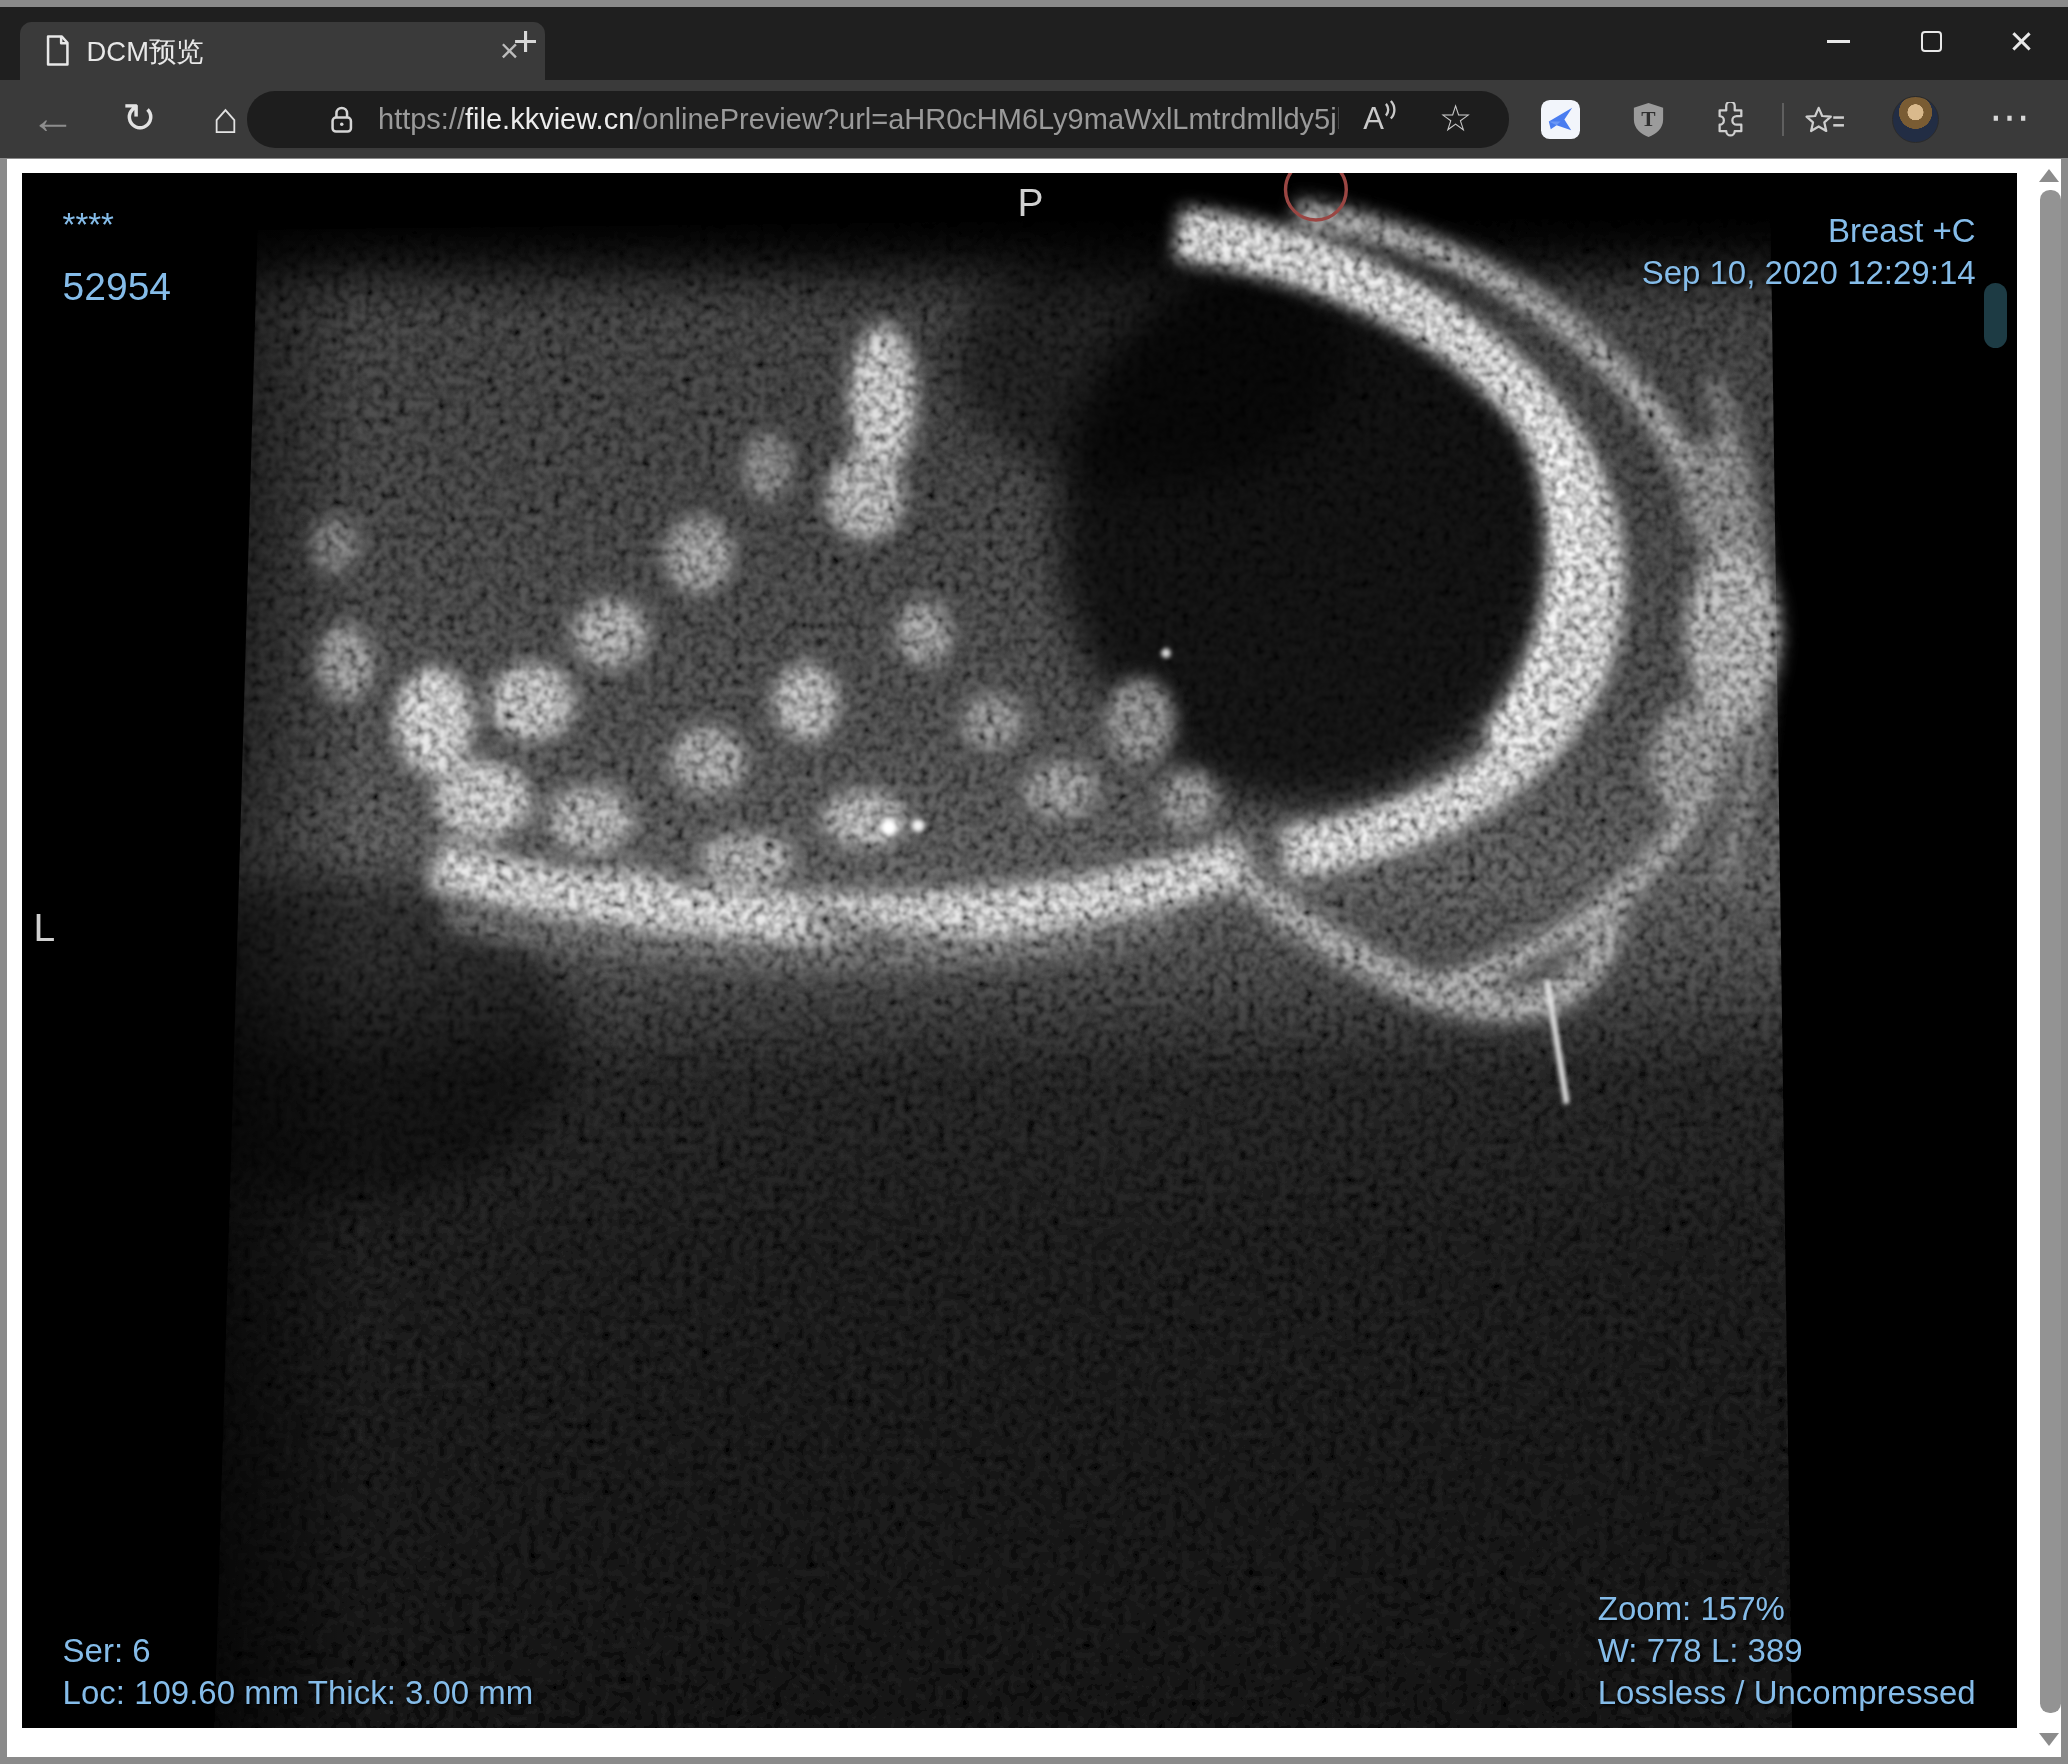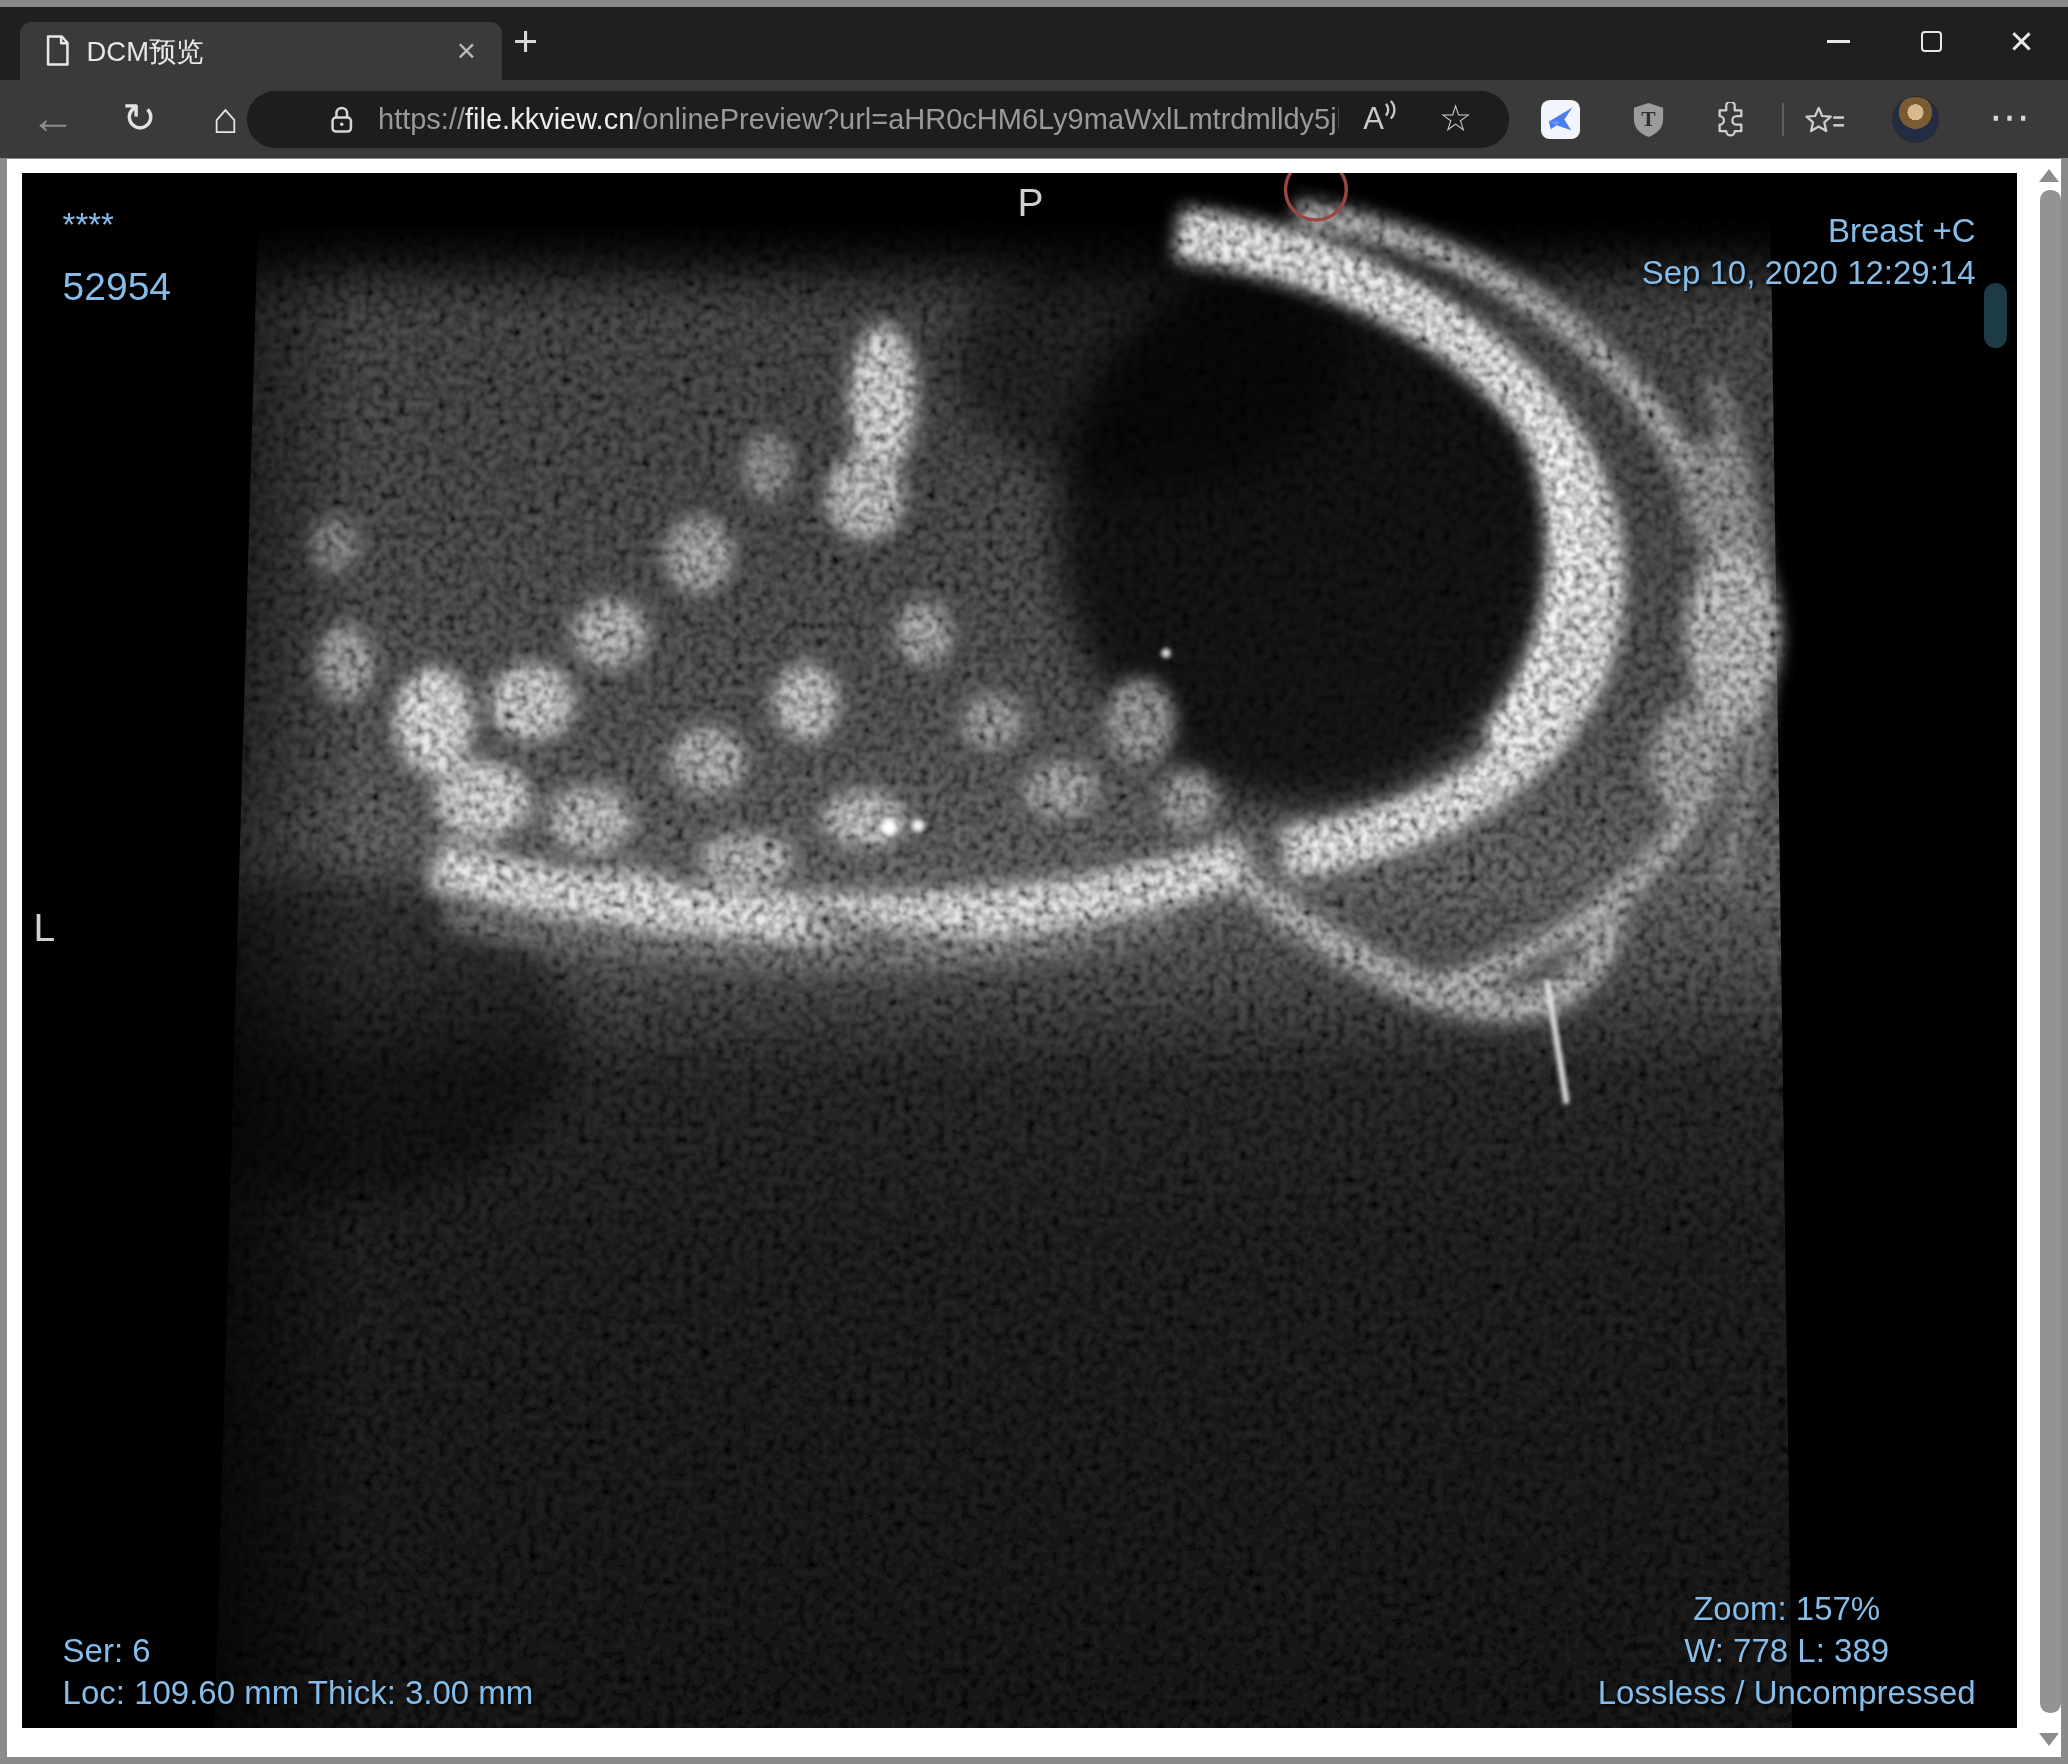--- a/index.html
+++ b/index.html
@@ -2,21 +2,21 @@
 <html><head>
 <meta charset="utf-8">
 <style>
   * { margin:0; padding:0; box-sizing:border-box; }
   html,body { width:2068px; height:1764px; }
   body { position:relative; background:#8a8a8a; font-family:"Liberation Sans", sans-serif; overflow:hidden; }
   .abs { position:absolute; }
 
   
   #titlebar { left:0; top:6.9px; width:2068px; height:74px; background:#1f1f1f; }
-  #tab { left:19.6px; top:14.7px; width:482px; height:59px; background:#3a3a3a; border-radius:11.8px 11.8px 0 0; }
+  #tab { left:19.6px; top:14.7px; width:525px; height:59px; background:#3a3a3a; border-radius:11.8px 11.8px 0 0; }
   #tab-favicon { left:25.5px; top:13.7px; width:25.5px; height:31px; }
   #tab-title { left:67px; top:0; width:323px; height:59px; line-height:59px; font-size:27.4px; color:#e8e8e8; white-space:nowrap; overflow:hidden; }
   #tab-close { right:15.7px; top:0; width:39px; height:59px; line-height:57px; font-size:33px; color:#bcbcbc; text-align:center; cursor:default; }
   #newtab { left:502px; top:7.8px; width:47px; height:57px; line-height:53px; font-size:43px; color:#d8d8d8; text-align:center; font-weight:300; }
   .wbtn { top:0; width:63px; height:69px; display:flex; align-items:center; justify-content:center; }
   #btn-min { left:1807px; }
   #btn-min .bar { width:23.5px; height:2.9px; background:#e8e8e8; }
   #btn-max { left:1900px; }
   #btn-max .box { width:20.6px; height:20.6px; border:2.5px solid #e8e8e8; border-radius:3.9px; }
   #btn-close { left:1990px; font-size:41px; color:#e8e8e8; font-weight:300; }
@@ -46,21 +46,21 @@
   
   #page-bg { left:6.9px; top:159px; width:2054px; height:1598px; background:#ffffff; }
   #canvas { left:21.6px; top:173px; width:1995px; height:1555px; background:#000; overflow:hidden; }
   #scan-svg { left:0; top:0; }
 
   .ov { position:absolute; color:#85bce9; text-shadow:2px 2px 2.9px rgba(0,0,0,0.9); font-size:33px; line-height:42px; }
   #ov-tl { left:41px; top:31px; }
   #ov-tl .big { font-size:39px; line-height:49px;margin-top:16px; }
   #ov-tr { right:41px; top:37px; text-align:right; }
   #ov-bl { left:41px; bottom:14px; }
-  #ov-br { right:41px; bottom:13.7px; text-align:center; }
+  #ov-br { right:41px; bottom:13.7px; text-align:left; }
   .marker { position:absolute; color:#d0d0d0; font-size:39px; text-shadow:1px 1px 2px #000; }
   #mark-p { left:996px; top:7.8px; }
   #mark-l { left:11.8px; top:733px; }
   #viewer-pill { left:1962px; top:110px; width:23.5px; height:65px; border-radius:11.8px; background:#1d3b44; }
 
   
   #sb-up { left:2039px; top:169px; width:0; height:0;
            border-left:10.8px solid transparent; border-right:10.8px solid transparent; border-bottom:13.7px solid #8c8c8c; }
   #sb-down { left:2039px; top:1733px; width:0; height:0;
            border-left:10.8px solid transparent; border-right:10.8px solid transparent; border-top:13.7px solid #8c8c8c; }

